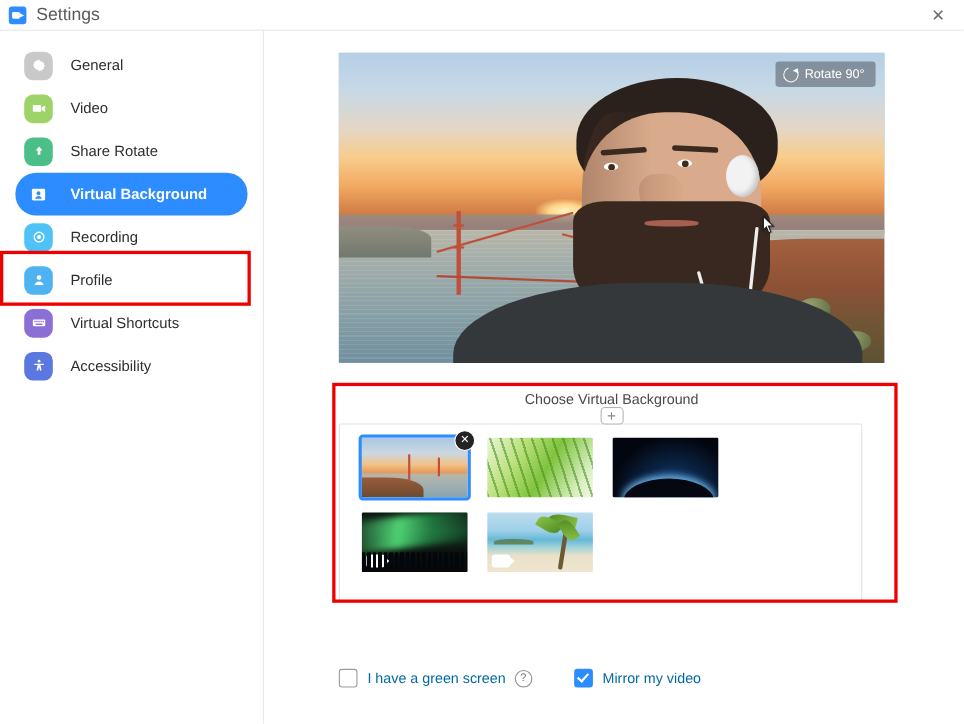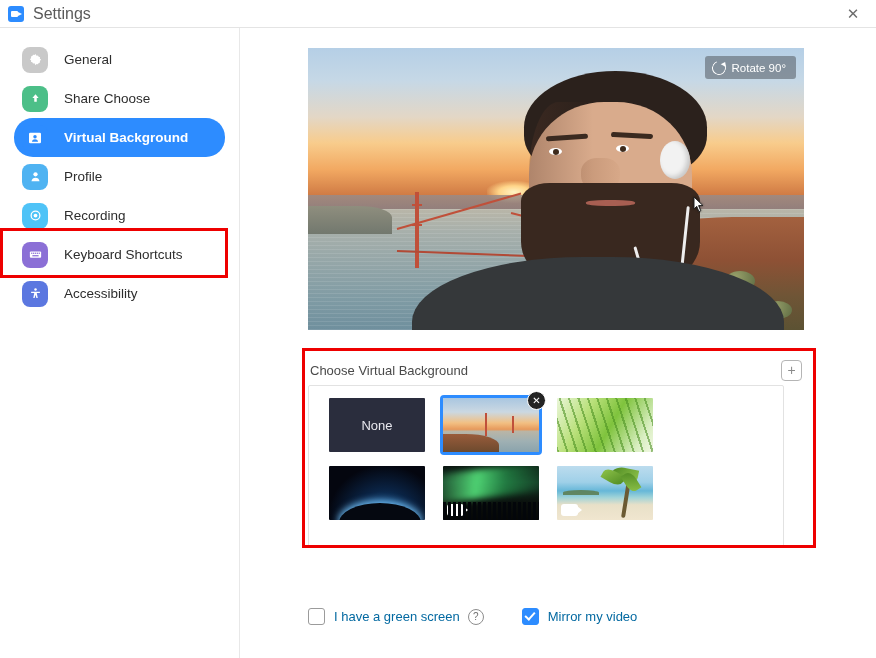--- a/index.html
+++ b/index.html
@@ -187,21 +187,21 @@
   .cursor{
     position:absolute;left:385px;top:148px;width:12px;height:18px;
     filter:drop-shadow(0 0 1px rgba(0,0,0,.5));
   }
   
   .vb-panel{
     position:absolute;left:68px;top:327px;width:496px;
   }
   .vb-head{
     display:flex;align-items:center;justify-content:space-between;
-    height:30px;padding:0 2px;
+    height:30px;padding:0 2px;flex-direction:column;
   }
   .vb-title{font-size:13px;color:#4a4a4a;}
   .plus-btn{
     width:19px;height:19px;border:1px solid #b5b5b5;border-radius:4px;
     display:flex;align-items:center;justify-content:center;
     color:#8a8a8a;font-size:14px;line-height:1;cursor:default;background:#fff;
   }
   .vb-grid{
     border:1px solid #e2e2e2;border-radius:2px;background:#fff;
     padding:12px 0 12px 20px;display:flex;flex-wrap:wrap;
@@ -335,79 +335,87 @@
 
     <div class="nav-item">
       <span class="ic" style="background:#c9c9c9">
         <svg width="15" height="15" viewBox="0 0 24 24" fill="#ffffff">
             <path d="M12 8a4 4 0 100 8 4 4 0 000-8zm9 4l-2-1.2.3-2.3-2.2-.9-1.2-2-2.3.5L12 3l-1.6 1.9-2.3-.5-1.2 2-2.2.9.3 2.3L3 12l2 1.2-.3 2.3 2.2.9 1.2 2 2.3-.5L12 21l1.6-1.9 2.3.5 1.2-2 2.2-.9-.3-2.3z"></path>
           </svg>
       </span>
       <span class="lbl">General</span>
     </div>
 
+    <div class="nav-item">
+      <span class="ic" style="background:#9ed36a">
+        <svg width="15" height="15" viewBox="0 0 24 24" fill="#ffffff">
+            <path d="M4 7h10a1 1 0 011 1v8a1 1 0 01-1 1H4a1 1 0 01-1-1V8a1 1 0 011-1zm12 3.4l5-2.6v9.4l-5-2.6z"></path>
+          </svg>
+      </span>
+      <span class="lbl">Video</span>
+    </div>
 
 
     <div class="nav-item">
       <span class="ic" style="background:#4cbf88">
         <svg width="15" height="15" viewBox="0 0 24 24" fill="#ffffff">
             <path d="M12 5l5 6h-3v6h-4v-6H7z"></path>
           </svg>
       </span>
-      <span class="lbl">Share Choose</span>
+      <span class="lbl">Share Rotate</span>
     </div>
 
 
     <div class="nav-item active">
       <span class="ic">
         <svg width="16" height="16" viewBox="0 0 24 24" fill="#ffffff">
             <rect x="3" y="4" width="18" height="16" rx="2"></rect>
             <circle cx="12" cy="10" r="2.6" fill="#2d8cff"></circle>
             <path d="M7.4 17.5c.6-2.4 2.4-3.6 4.6-3.6s4 1.2 4.6 3.6z" fill="#2d8cff"></path>
           </svg>
       </span>
       <span class="lbl">Virtual Background</span>
     </div>
 
     <div class="nav-item">
+      <span class="ic" style="background:#4fc3f7">
+        <svg width="15" height="15" viewBox="0 0 24 24">
+            <circle cx="12" cy="12" r="7" fill="none" stroke="#fff" stroke-width="2"></circle>
+            <circle cx="12" cy="12" r="3" fill="#fff"></circle>
+          </svg>
+      </span>
+      <span class="lbl">Recording</span>
+    </div>
+
+    <div class="nav-item">
       <span class="ic" style="background:#4fb3f2">
         <svg width="15" height="15" viewBox="0 0 24 24" fill="#ffffff">
             <circle cx="12" cy="8.5" r="3.4"></circle>
             <path d="M5.5 19.5c.7-3.6 3.3-5.4 6.5-5.4s5.8 1.8 6.5 5.4z"></path>
           </svg>
       </span>
       <span class="lbl">Profile</span>
-    </div>
-
-    <div class="nav-item">
-      <span class="ic" style="background:#4fc3f7">
-        <svg width="15" height="15" viewBox="0 0 24 24">
-            <circle cx="12" cy="12" r="7" fill="none" stroke="#fff" stroke-width="2"></circle>
-            <circle cx="12" cy="12" r="3" fill="#fff"></circle>
-          </svg>
-      </span>
-      <span class="lbl">Recording</span>
     </div>
 
 
     <div class="nav-item">
       <span class="ic" style="background:#8b6fd6">
         <svg width="15" height="15" viewBox="0 0 24 24" fill="#ffffff">
             <rect x="3" y="7" width="18" height="10" rx="1.6"></rect>
             <g fill="#8b6fd6">
               <rect x="5" y="9" width="2" height="2"></rect>
               <rect x="8" y="9" width="2" height="2"></rect>
               <rect x="11" y="9" width="2" height="2"></rect>
               <rect x="14" y="9" width="2" height="2"></rect>
               <rect x="17" y="9" width="2" height="2"></rect>
               <rect x="7" y="13" width="10" height="2"></rect>
             </g>
           </svg>
       </span>
-      <span class="lbl">Keyboard Shortcuts</span>
+      <span class="lbl">Virtual Shortcuts</span>
     </div>
 
     <div class="nav-item">
       <span class="ic" style="background:#5b77e0">
         <svg width="15" height="15" viewBox="0 0 24 24" fill="#ffffff">
             <circle cx="12" cy="5.4" r="2"></circle>
             <path d="M5 9h14v2h-5l1.6 8h-2.2L12 14l-1.4 5H8.4L10 11H5z"></path>
           </svg>
       </span>
       <span class="lbl">Accessibility</span>
@@ -474,23 +482,20 @@
     </div>
 
     <div class="vb-panel">
       <div class="vb-head">
         <span class="vb-title">Choose Virtual Background</span>
         <span class="plus-btn">+</span>
       </div>
 
       <div class="vb-grid">
 
-        <div class="thumb th-none">
-          <span>None</span>
-        </div>
 
         <div class="thumb sel">
           <div class="inner th-bridge">
             <span class="twr" style="left:44%;top:28%;height:42%;"></span>
             <span class="twr" style="left:72%;top:34%;height:30%;"></span>
             <span class="rock"></span>
           </div>
           <span class="x-badge">✕</span>
         </div>
 

